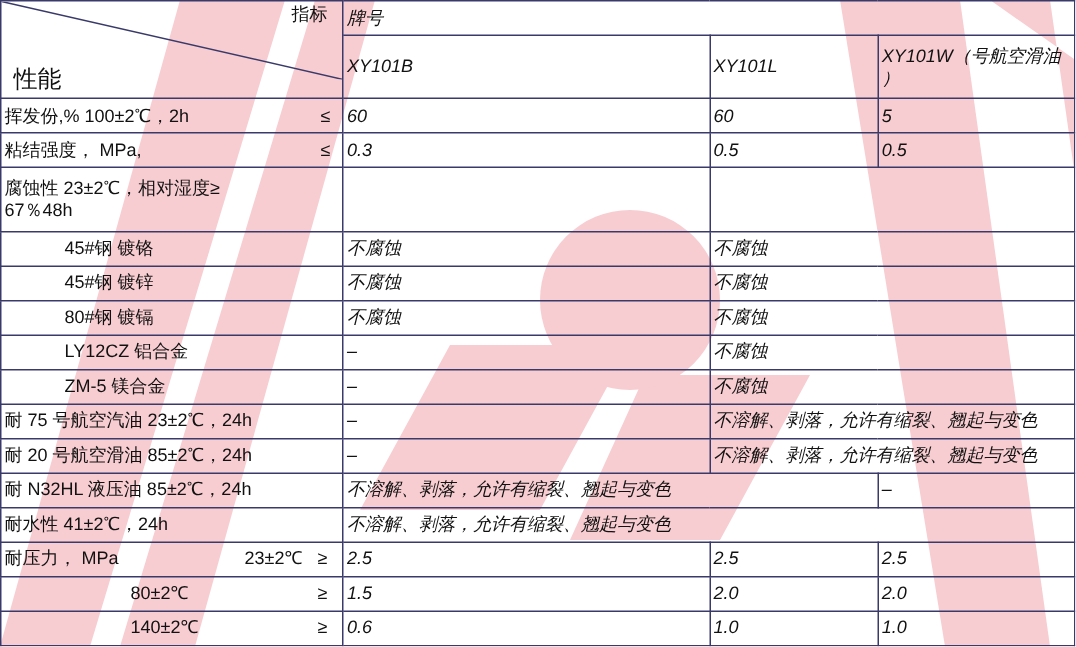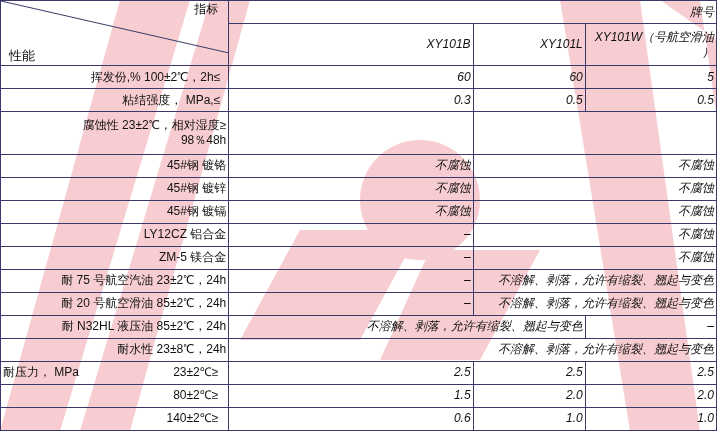--- a/index.html
+++ b/index.html
@@ -28,21 +28,21 @@
     z-index: 1;
     border-collapse: collapse;
     width: 717px;
     height: 431px;
     table-layout: fixed;
     background: transparent;
   }
   table.spec td {
     border: 1px solid #3a3a6a;
     font-size: 12px;
-    text-align: right;
+    text-align: left;
     vertical-align: middle;
     padding: 1px 2px;
     line-height: 1.25;
     background: transparent;
   }
   .col-prop { width: 228px; }
   .col-b { width: 244px; }
   .col-l { width: 112px; }
   .col-w { width: 131px; }
 
@@ -60,21 +60,21 @@
   .corner .lbl-top {
     position: absolute;
     right: 10px;
     top: 1px;
     font-size: 12px;
   }
   .corner .lbl-bot {
     position: absolute;
     left: 8px;
     bottom: 1px;
-    font-size: 13px;
+    font-size: 16px;
   }
   .prop {
     text-align: left;
     padding-left: 4px;
     position: relative;
     white-space: nowrap;
   }
   .prop .ind1 { padding-left: 40px; }
   .prop .lead {
     display: inline-block;
@@ -149,21 +149,21 @@
           <span class="lead">粘结强度， MPa,</span><span class="sym">≤</span>
         </td>
         <td class="valcell">0.3</td>
         <td class="valcell">0.5</td>
         <td class="valcell">0.5</td>
       </tr>
 
       <tr>
         <td class="prop two-line">
           <div>腐蚀性   23±2℃，相对湿度≥</div>
-          <div>98％48h</div>
+          <div>67％48h</div>
         </td>
         <td></td>
         <td colspan="2"></td>
       </tr>
 
       <tr>
         <td class="prop">
           <span class="ind1 lead">45#钢  镀铬</span>
         </td>
         <td class="valcell">不腐蚀</td>
@@ -171,21 +171,21 @@
       </tr>
       <tr>
         <td class="prop">
           <span class="ind1 lead">45#钢  镀锌</span>
         </td>
         <td class="valcell">不腐蚀</td>
         <td colspan="2" class="valcell">不腐蚀</td>
       </tr>
       <tr>
         <td class="prop">
-          <span class="ind1 lead">45#钢  镀镉</span>
+          <span class="ind1 lead">80#钢  镀镉</span>
         </td>
         <td class="valcell">不腐蚀</td>
         <td colspan="2" class="valcell">不腐蚀</td>
       </tr>
       <tr>
         <td class="prop">
           <span class="ind1 lead">LY12CZ 铝合金</span>
         </td>
         <td class="valcell">–</td>
         <td colspan="2" class="valcell">不腐蚀</td>
@@ -217,21 +217,21 @@
       <tr>
         <td class="prop">
           <span class="lead">耐 N32HL 液压油  85±2℃，24h</span>
         </td>
         <td colspan="2" class="valcell">不溶解、剥落，允许有缩裂、翘起与变色</td>
         <td class="valcell">–</td>
       </tr>
 
       <tr>
         <td class="prop">
-          <span class="lead">耐水性  23±8℃，24h</span>
+          <span class="lead">耐水性  41±2℃，24h</span>
         </td>
         <td colspan="3" class="valcell">不溶解、剥落，允许有缩裂、翘起与变色</td>
       </tr>
 
       <tr>
         <td class="prop presslbl">
           <span class="t1">耐压力， MPa</span><span class="t2">23±2℃</span><span class="ge">≥</span>
         </td>
         <td class="valcell">2.5</td>
         <td class="valcell">2.5</td>

